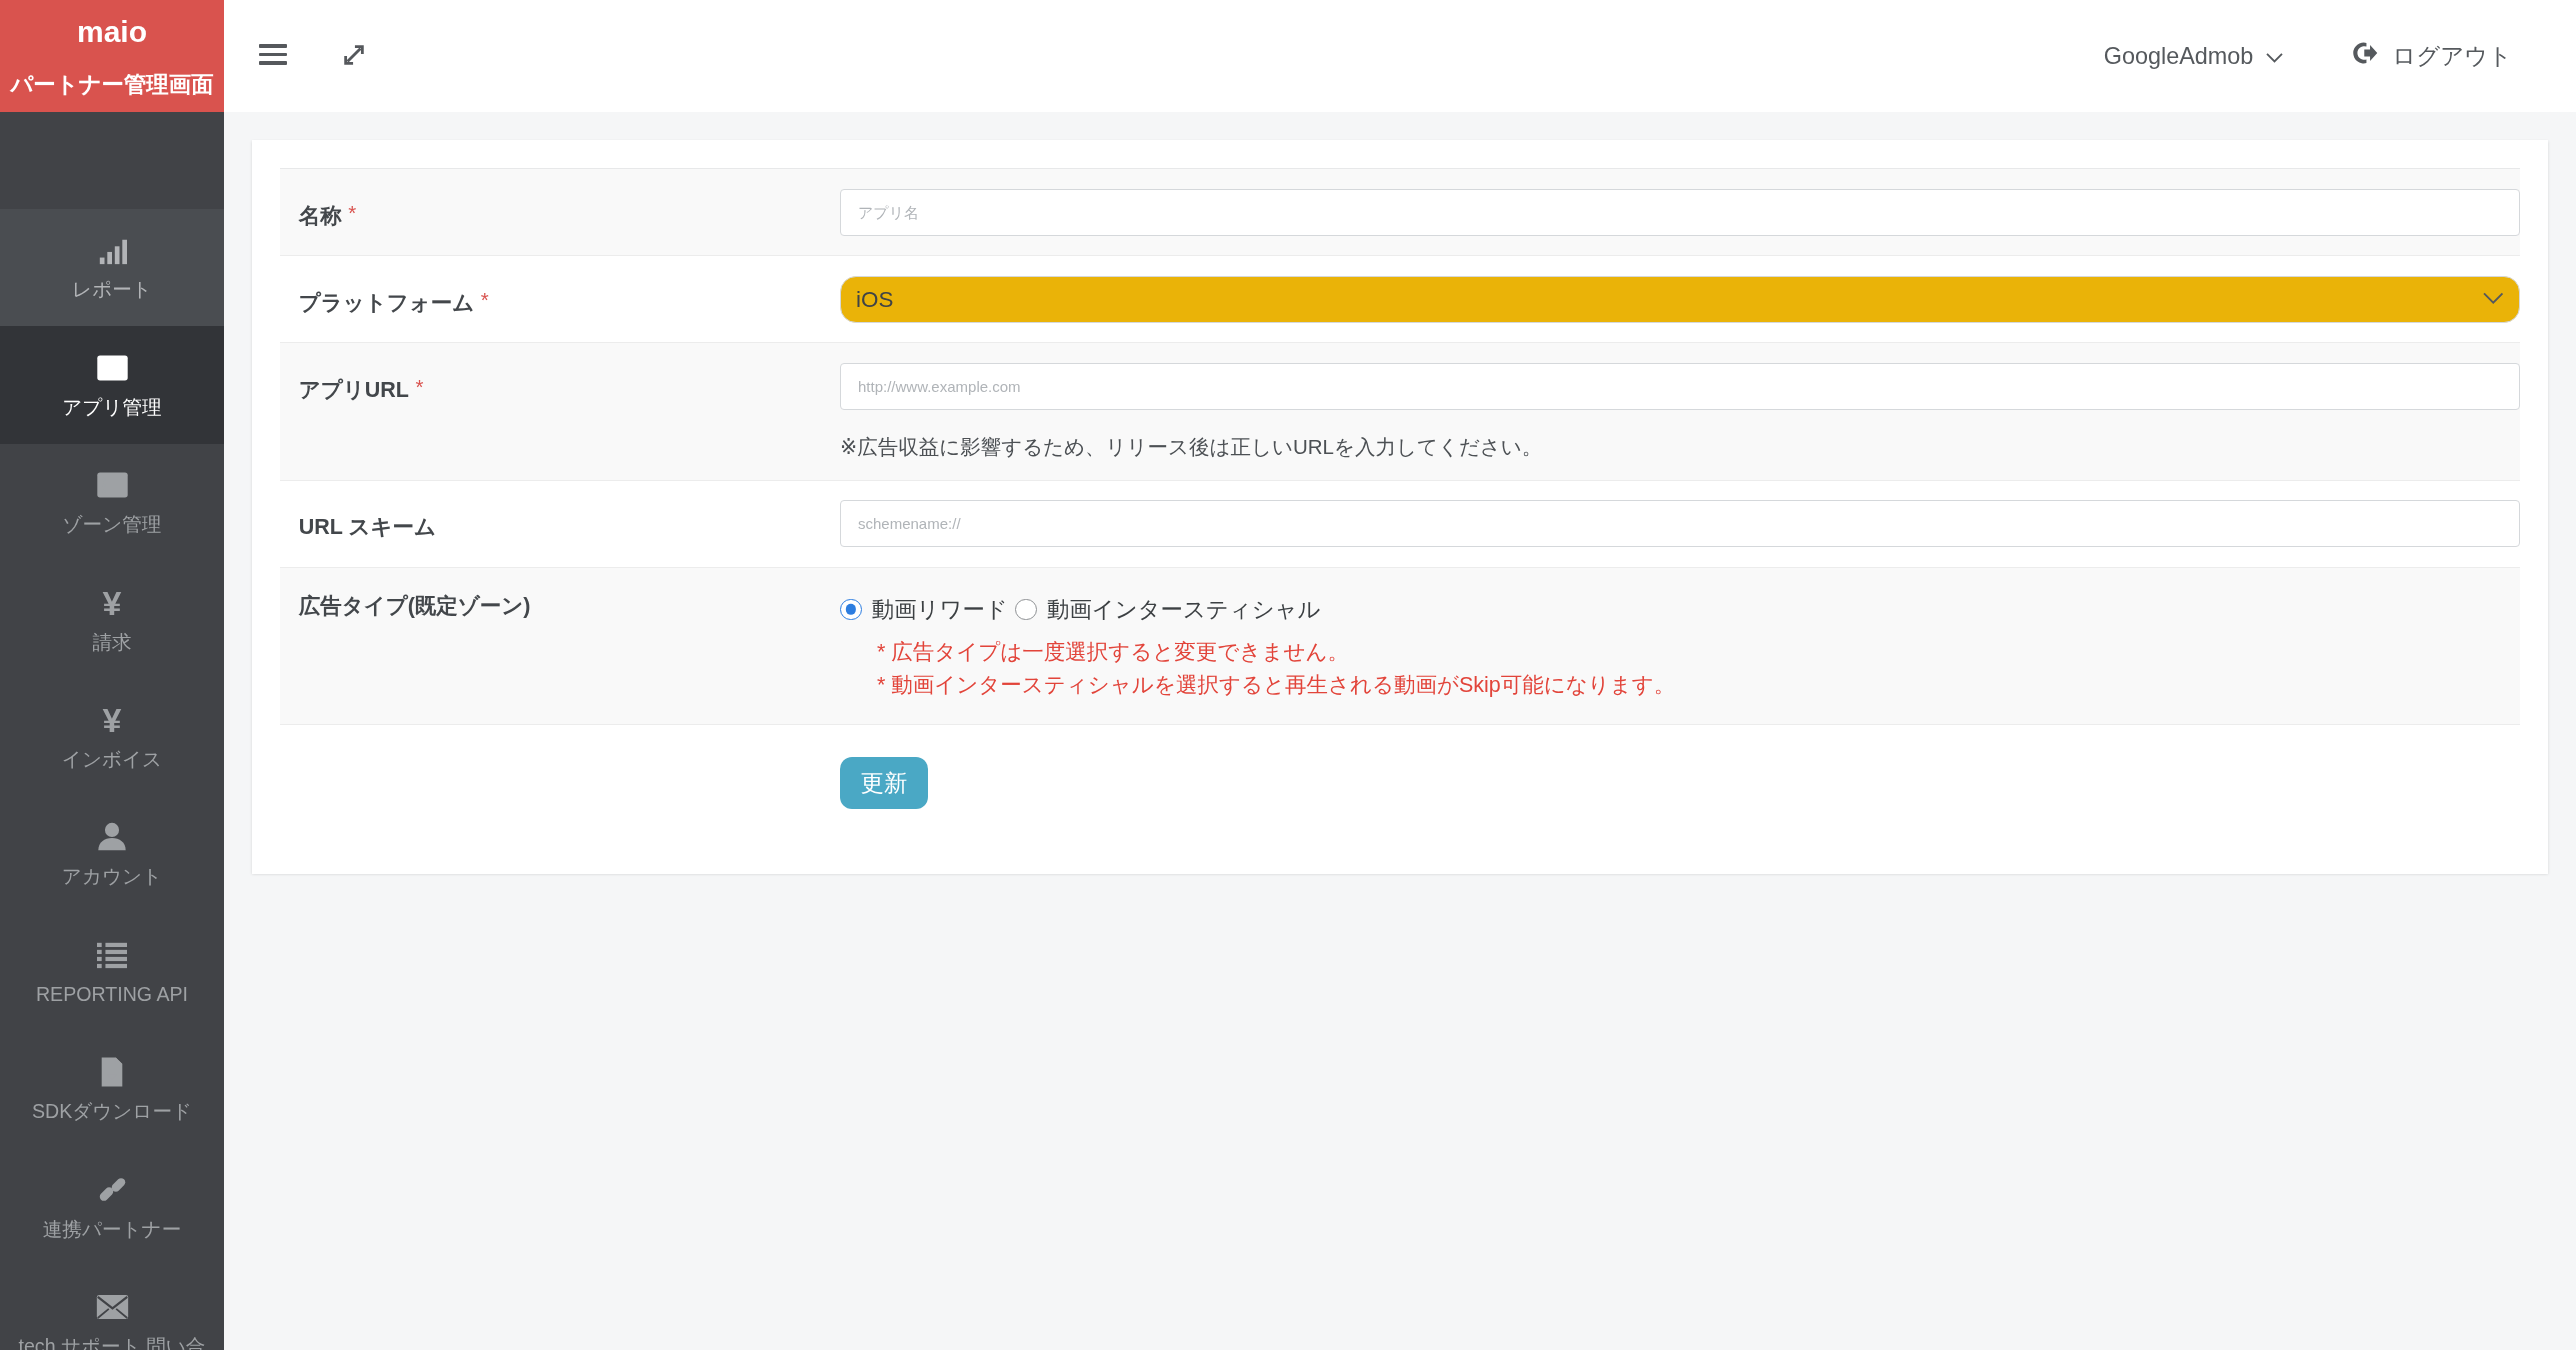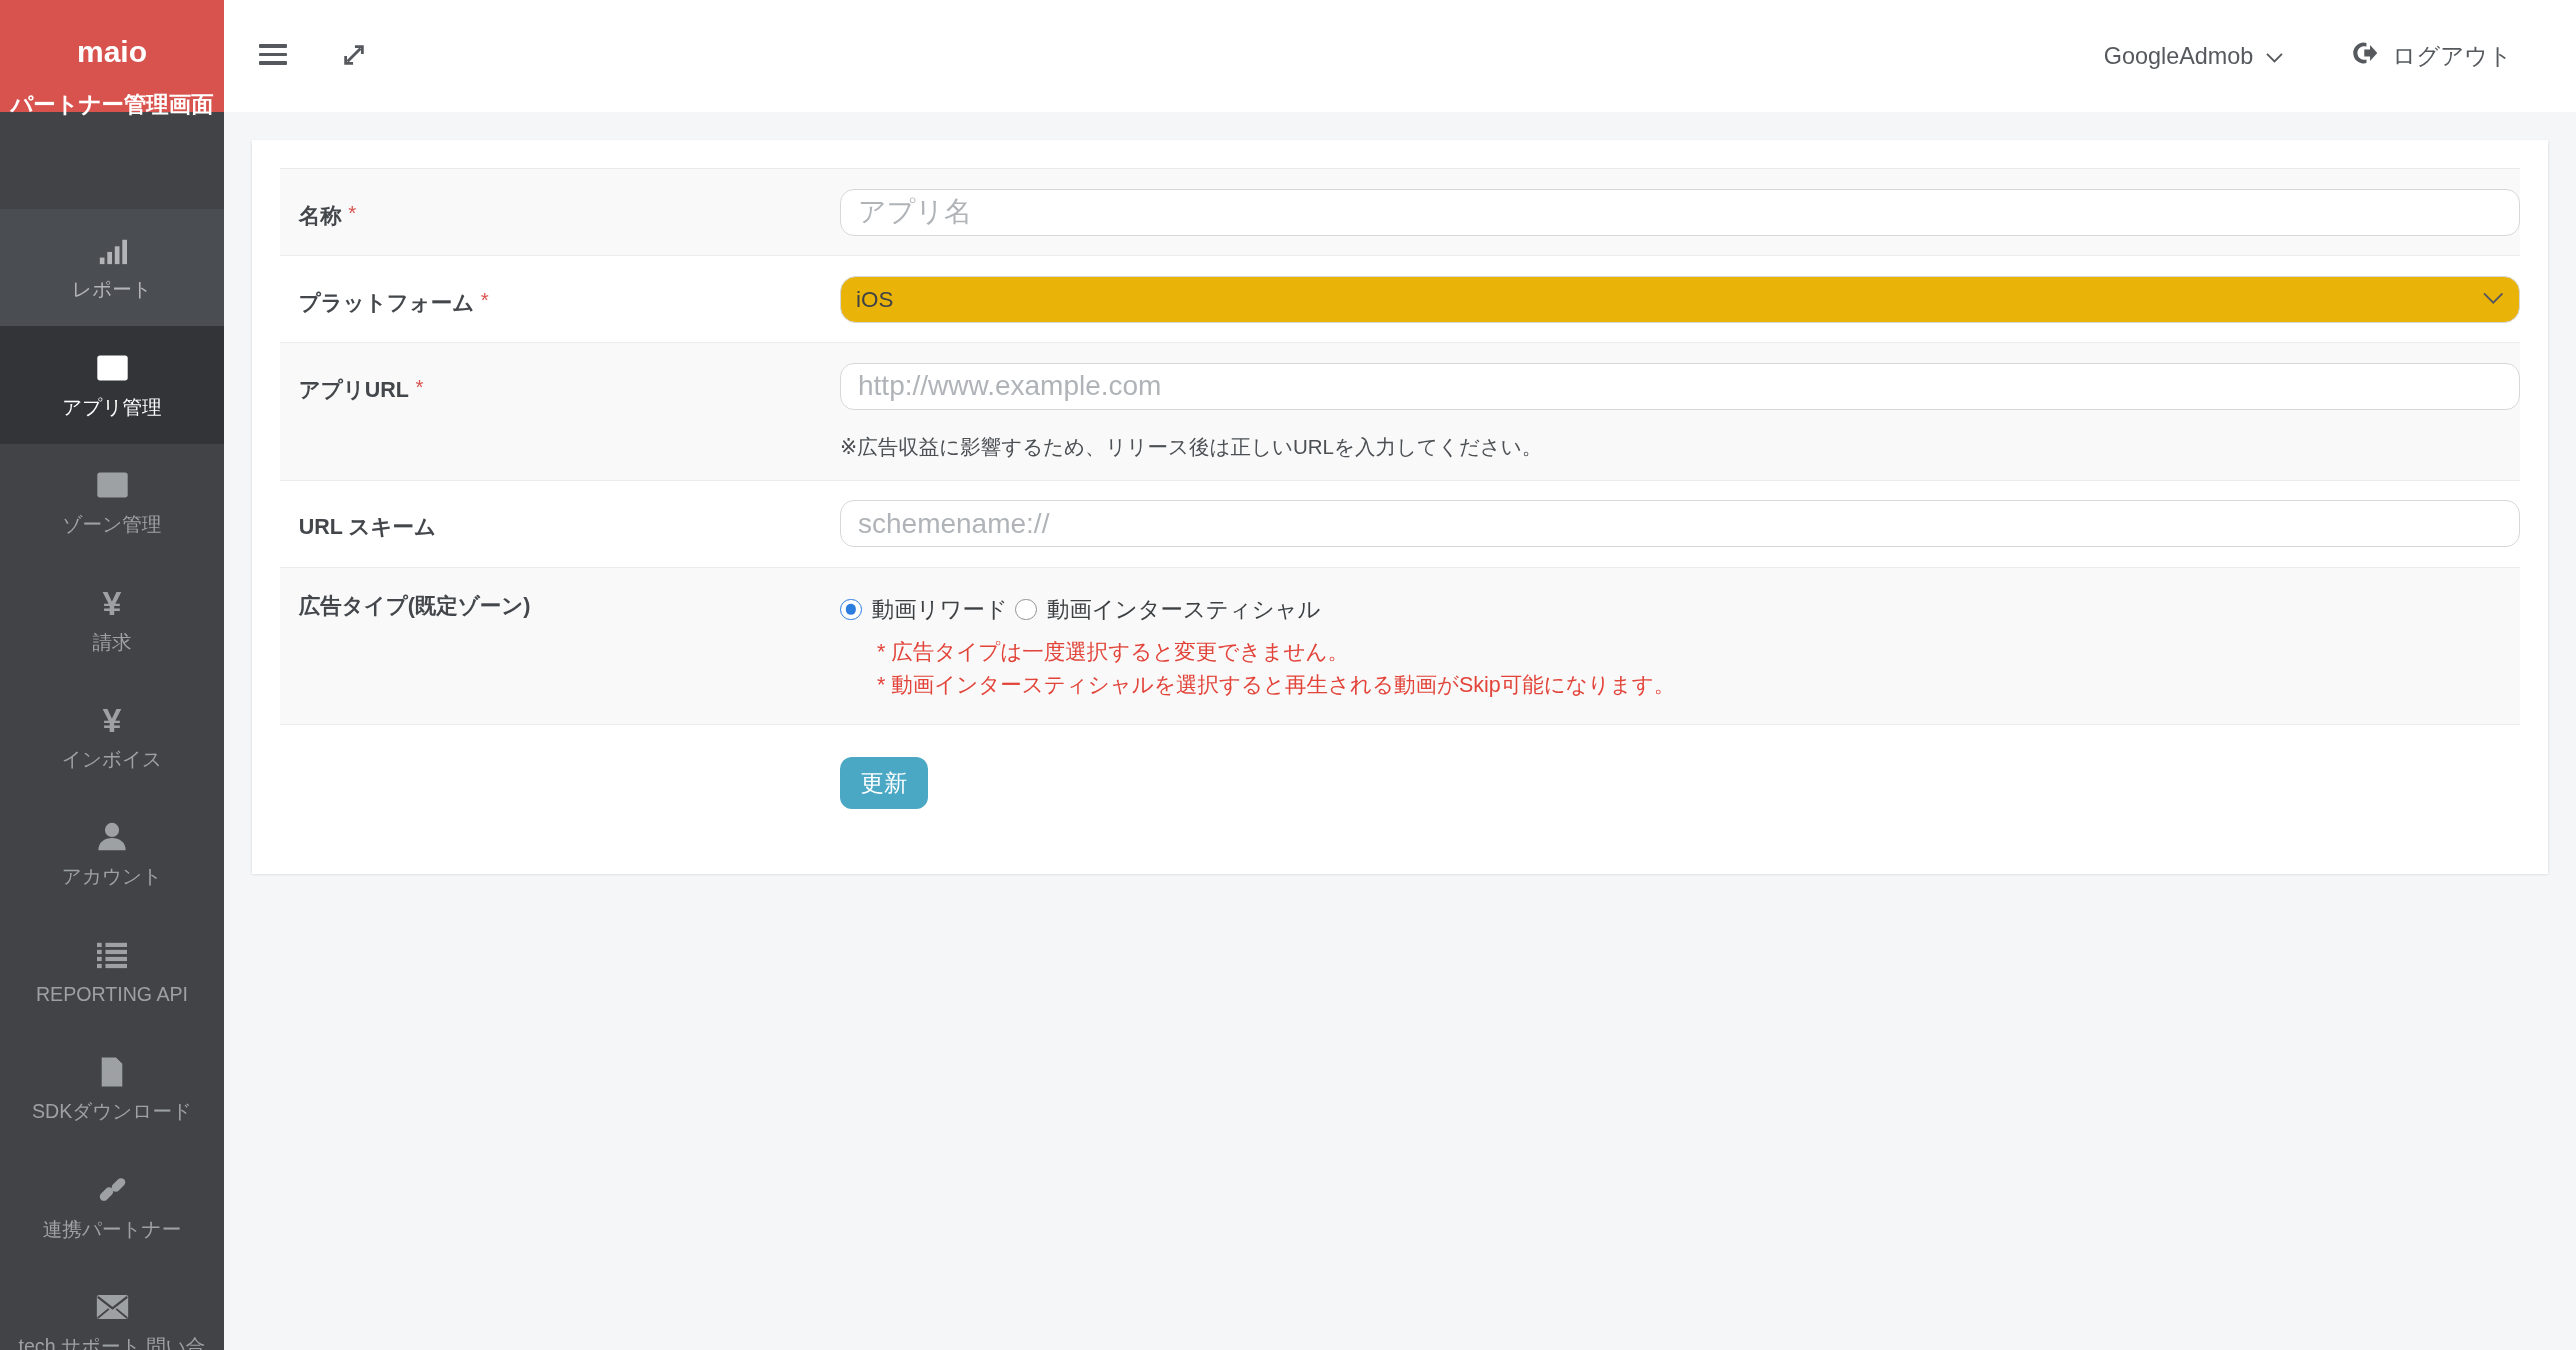--- a/index.html
+++ b/index.html
@@ -10,21 +10,21 @@
     background: #f5f6f7;
   }
   .app { display: flex; width: 100%; height: 100%; }
 
   
   .sidebar { flex: 0 0 224px; width: 224px; background: #414347; height: 1351px; }
   .logo {
     height: 112px; background: #d9534e; color: #fff; text-align: center;
     padding-top: 15px; cursor: pointer;
   }
-  .logo-title { font-size: 30px; font-weight: bold; line-height: 34px; margin-top: 20px; }
+  .logo-title { font-size: 30px; font-weight: bold; line-height: 34px; }
   .logo-sub { font-size: 22.4px; font-weight: bold; margin-top: 23px; line-height: 26px; }
   .nav { padding-top: 97px; }
   .nav-item {
     display: block; text-align: center; padding: 24px 9.3px; color: #9ea1a4;
     cursor: pointer; text-decoration: none;
   }
   .nav-item .nav-icon { display: flex; justify-content: center; align-items: center; height: 35px; }
   .nav-item .nav-icon svg { fill: currentColor; stroke: none; }
   .nav-item .nav-label { display: block; margin-top: 8.4px; font-size: 19.6px; line-height: 26px; }
   .nav-item.highlight { background: #4a4d51; color: #b2b4b7; }
@@ -56,22 +56,22 @@
   
   .content { flex: 1; padding: 28px; background: #f5f6f7; }
   .card { background: #fff; box-shadow: 0 0.9px 2.8px rgba(0,0,0,0.14); padding: 28px 28px 65px; }
   .form-table { border-top: 0.9px solid #e7e8e9; }
   .frow { display: flex; padding: 19.6px 0; border-bottom: 0.9px solid #ececec; }
   .frow.striped { background: #f9f9f9; }
   .flabel { flex: 0 0 560px; padding: 12px 18.7px 0; font-size: 21.5px; font-weight: bold; color: #43474b; }
   .req { color: #d9534f; font-weight: normal; font-size: 20.5px; margin-left: 6.5px; vertical-align: 2.8px; }
   .fcontent { flex: 1; min-width: 0; }
   .text-input {
-    width: 100%; height: 47px; border: 0.9px solid #d5d8db; border-radius: 14px;
-    padding: 0 17px; font-size: 28px; color: #45494d; background: #fff;
+    width: 100%; height: 47px; border: 0.9px solid #d5d8db; border-radius: 4px;
+    padding: 0 17px; font-size: 15px; color: #45494d; background: #fff;
     font-family: inherit; outline: none;
   }
   .text-input::placeholder { color: #b0b4b8; opacity: 1; }
   .select-wrap { position: relative; }
   .select-input {
     appearance: none; -webkit-appearance: none; -moz-appearance: none;
     width: 100%; height: 47px; border: 0.9px solid #d5d8db; border-radius: 16px;
     padding: 0 52px 0 15px; font-size: 22.4px; color: #3f4347; background: #eab308;
     font-family: inherit; outline: none; cursor: pointer;
   }

